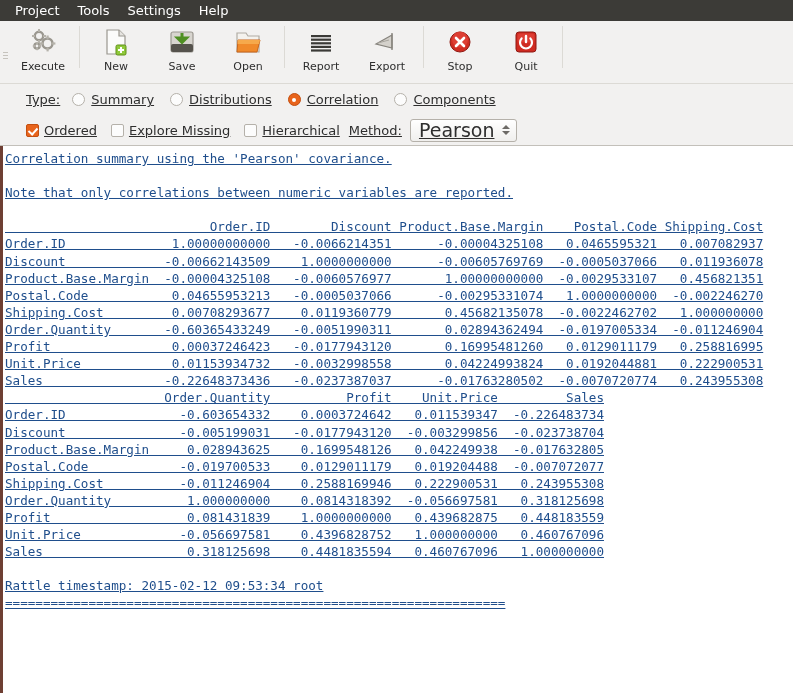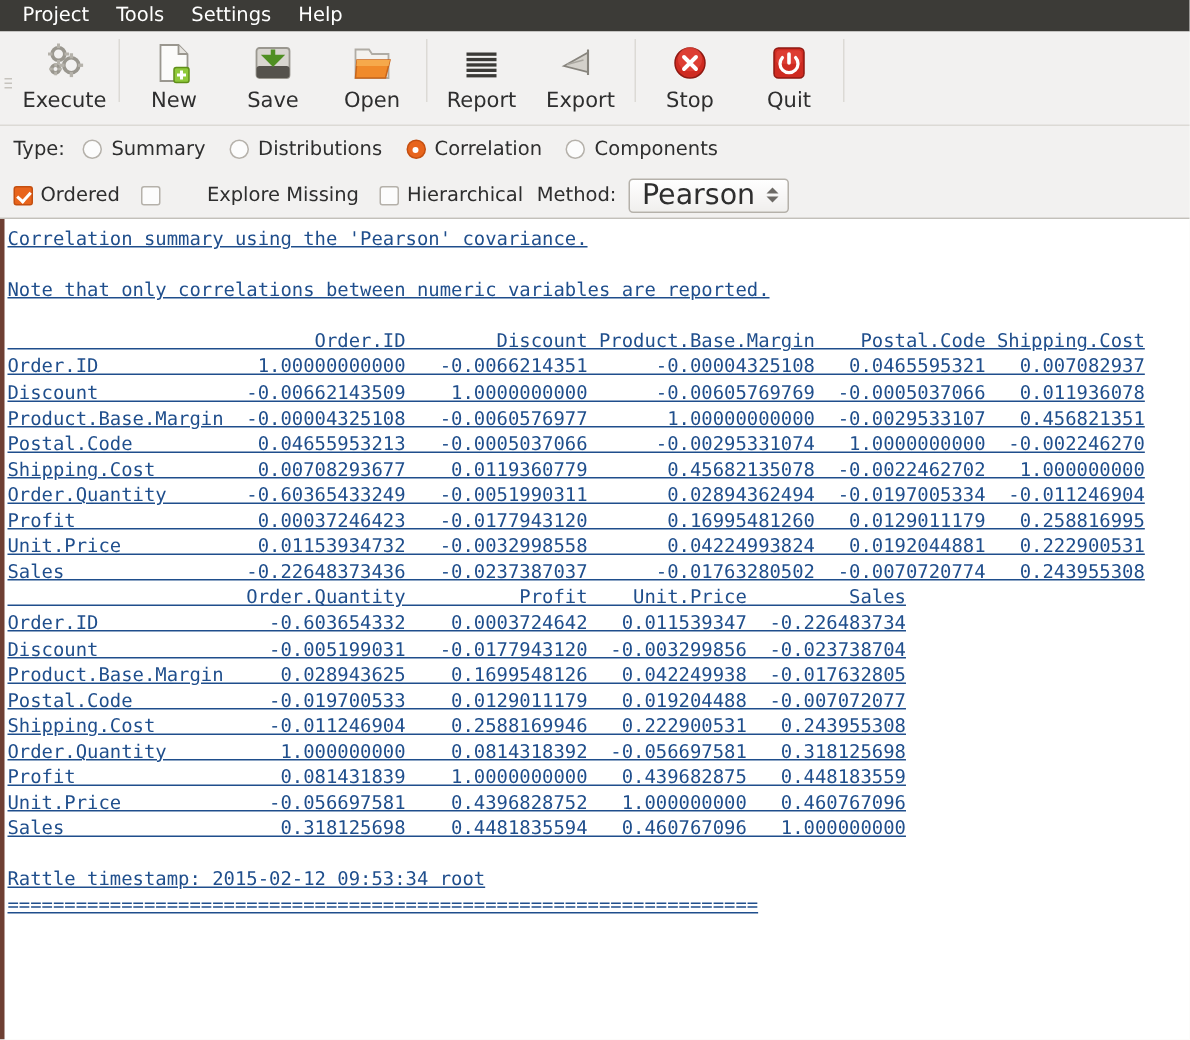--- a/index.html
+++ b/index.html
@@ -78,21 +78,21 @@
     flex: 0 0 auto;
   }
   .tbtn .ico {
     height: 30px;
     width: 32px;
     display: flex;
     align-items: center;
     justify-content: center;
   }
   .tbtn .lbl {
-    font-size: 14px;
+    font-size: 11px;
     color: #2e2e2e;
     margin-top: 3px;
     line-height: 14px;
   }
   .tsep {
     width: 1px;
     height: 42px;
     background: #dcdad5;
     margin: 5px 3px 0 3px;
     flex: 0 0 auto;
@@ -132,23 +132,24 @@
     top: 1px;
     z-index: 3;
     border-bottom: 1px solid #f7f6f5;
   }
 
   
   .optrow {
     height: 31px;
     display: flex;
     align-items: center;
-    padding-left: 9px;
+    padding-left: 26px;
     background: #f2f1f0;
     flex: 0 0 auto;
+    text-decoration: underline;
   }
   .optrow .lead {
     font-size: 13px;
     color: #2e2e2e;
     margin-right: 12px;
   }
   .radio-wrap, .check-wrap {
     display: flex;
     align-items: center;
     margin-right: 16px;
@@ -429,21 +430,21 @@
       <span class="optlabel">Components</span>
     </span>
   </div>
 
   <div class="optrow" style="height:30px;">
     <span class="check-wrap" style="margin-right:14px;">
       <span class="checkbox on"></span>
       <span class="optlabel">Ordered</span>
     </span>
 
-    <span class="check-wrap" style="margin-right:14px;gap:26px;">
+    <span class="check-wrap" style="margin-right:14px;">
       <span class="checkbox"></span>
       <span class="optlabel">Explore Missing</span>
     </span>
 
     <span class="check-wrap" style="margin-right:9px;">
       <span class="checkbox"></span>
       <span class="optlabel">Hierarchical</span>
     </span>
 
     <span class="optlabel" style="margin-right:6px;">Method:</span>

